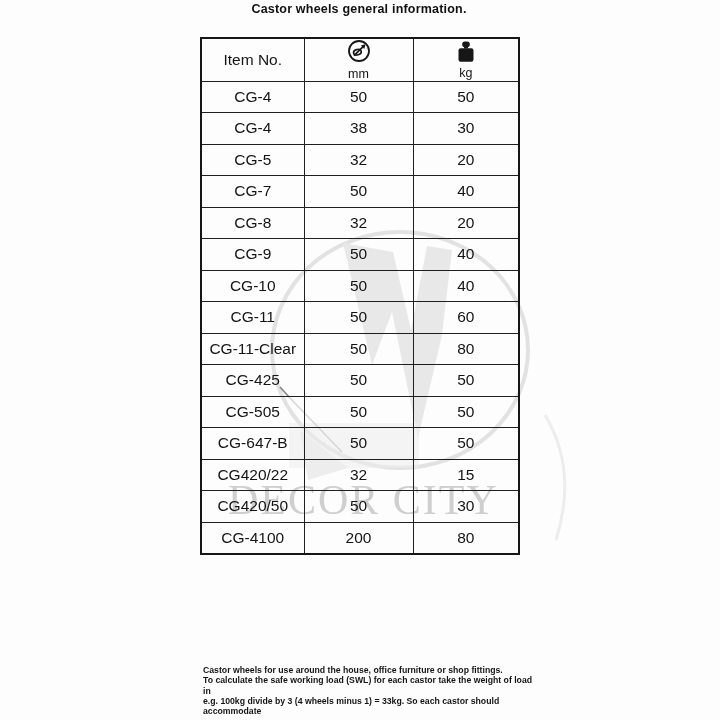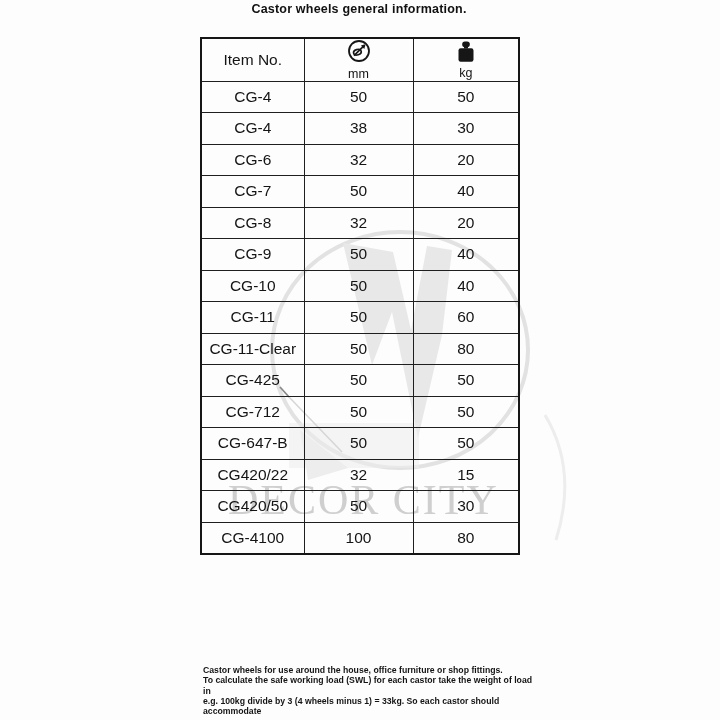--- a/index.html
+++ b/index.html
@@ -103,21 +103,21 @@
     <td>CG-4</td>
     <td>50</td>
     <td>50</td>
   </tr>
   <tr>
     <td>CG-4</td>
     <td>38</td>
     <td>30</td>
   </tr>
   <tr>
-    <td>CG-6</td>
+    <td>CG-5</td>
     <td>32</td>
     <td>20</td>
   </tr>
   <tr>
     <td>CG-7</td>
     <td>50</td>
     <td>40</td>
   </tr>
   <tr>
     <td>CG-8</td>
@@ -143,42 +143,42 @@
     <td>CG-11-Clear</td>
     <td>50</td>
     <td>80</td>
   </tr>
   <tr>
     <td>CG-425</td>
     <td>50</td>
     <td>50</td>
   </tr>
   <tr>
-    <td>CG-712</td>
+    <td>CG-505</td>
     <td>50</td>
     <td>50</td>
   </tr>
   <tr>
     <td>CG-647-B</td>
     <td>50</td>
     <td>50</td>
   </tr>
   <tr>
     <td>CG420/22</td>
     <td>32</td>
     <td>15</td>
   </tr>
   <tr>
     <td>CG420/50</td>
     <td>50</td>
     <td>30</td>
   </tr>
   <tr>
     <td>CG-4100</td>
-    <td>100</td>
+    <td>200</td>
     <td>80</td>
   </tr>
   </tbody>
 </table>
 
 <div class="footer-notes">
   <div>Castor wheels for use around the house, office furniture or shop fittings.</div>
   <div>To calculate the safe working load (SWL) for each castor take the weight of load in</div>
   <div>e.g. 100kg divide by 3 (4 wheels minus 1) = 33kg. So each castor should accommodate</div>
 

